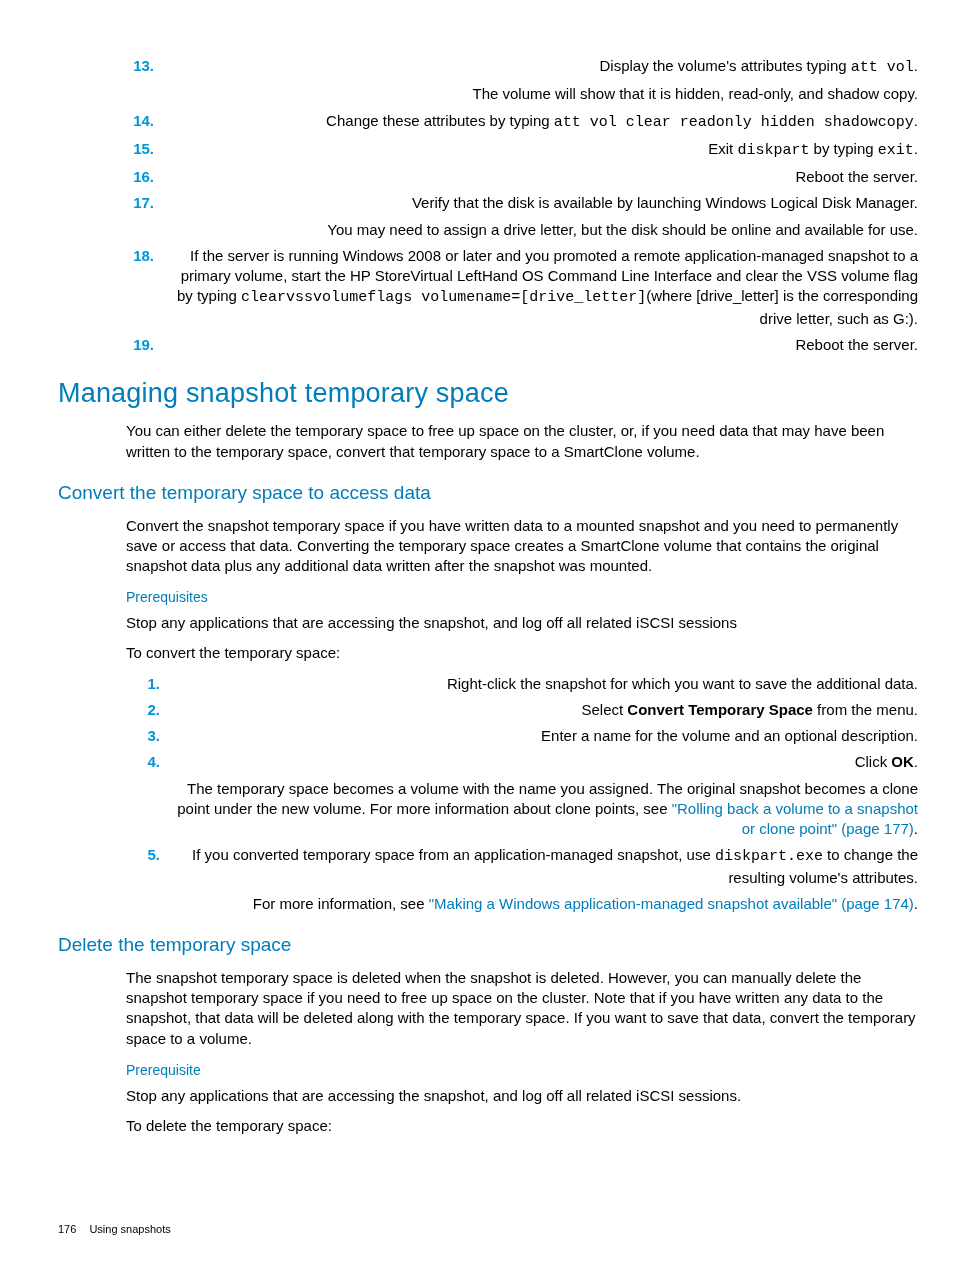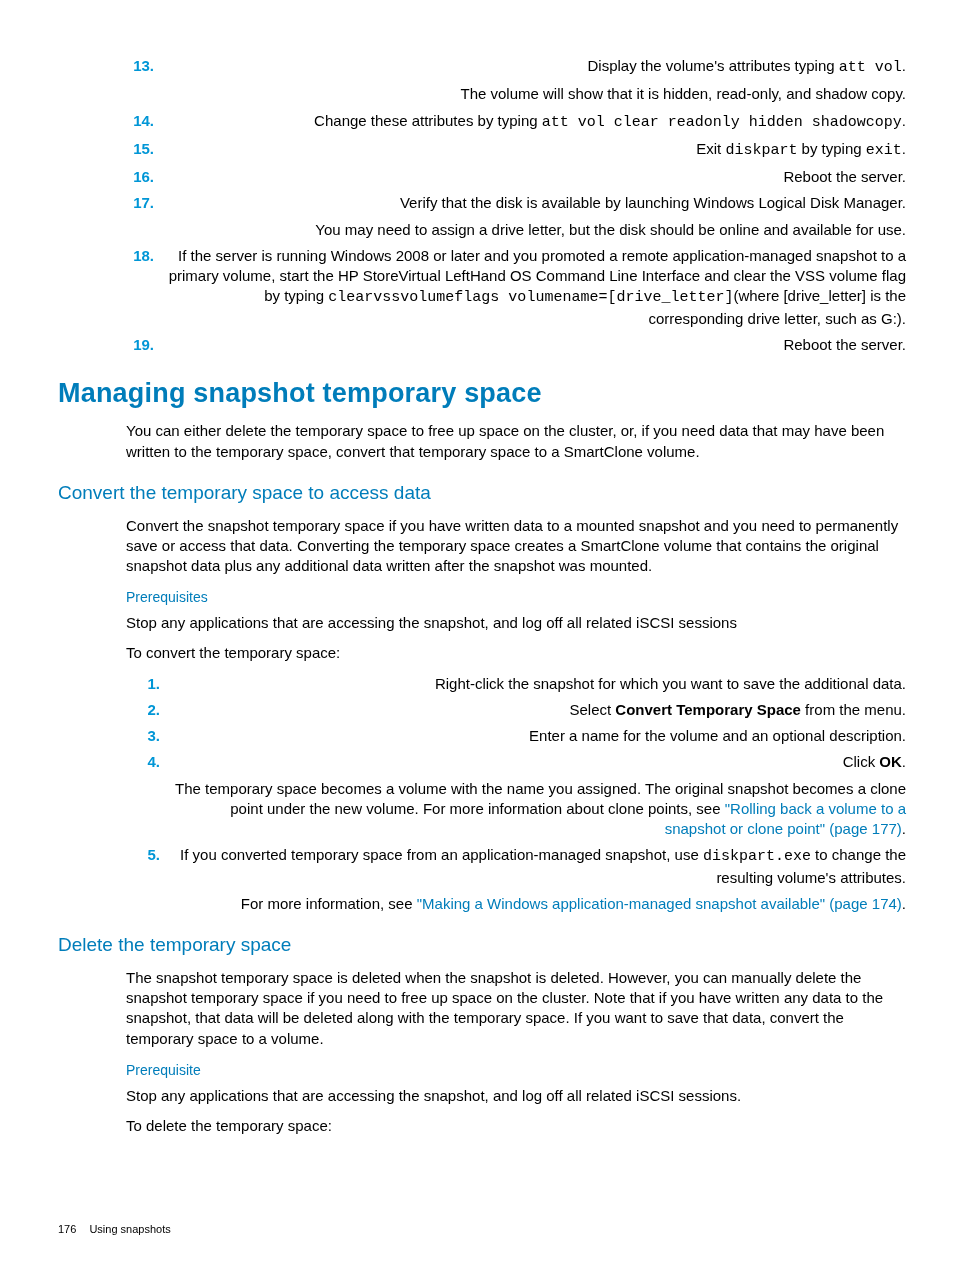--- a/index.html
+++ b/index.html
@@ -7,42 +7,42 @@
     padding: 0;
     background: #fff;
     font-family: Arial, Helvetica, sans-serif;
     font-size: 15px;
     line-height: 1.35;
     color: #000;
   }
   .page {
     width: 954px;
     min-height: 1271px;
-    padding: 56px 48px 30px 58px;
+    padding: 56px 36px 30px 58px;
     box-sizing: border-box;
     position: relative;
   }
   .ol-block { margin: 0 0 10px 0; }
   .ol-row { display: flex; margin-bottom: 6px; }
   .ol-num {
     width: 40px; flex: 0 0 40px;
     text-align: right;
     color: #0096d6;
     font-weight: 700;
     padding-right: 12px;
     box-sizing: border-box;
   }
   .ol-num.inner { width: 46px; flex:0 0 46px; }
   .ol-text { flex: 1; text-align: right; }
   .sub { margin-top: 6px; }
   .mono { font-family: "Courier New", Courier, monospace; }
   .h2 {
     color: #007dba;
     font-size: 27px;
-    font-weight: 700;
+    font-weight: 400;
     margin: 20px 0 10px 0;
     letter-spacing: 0.2px;
   }
   .h3 {
     color: #007dba;
     font-size: 19px;
     font-weight: 400;
     margin: 18px 0 10px 0;
   }
   .h4 {

